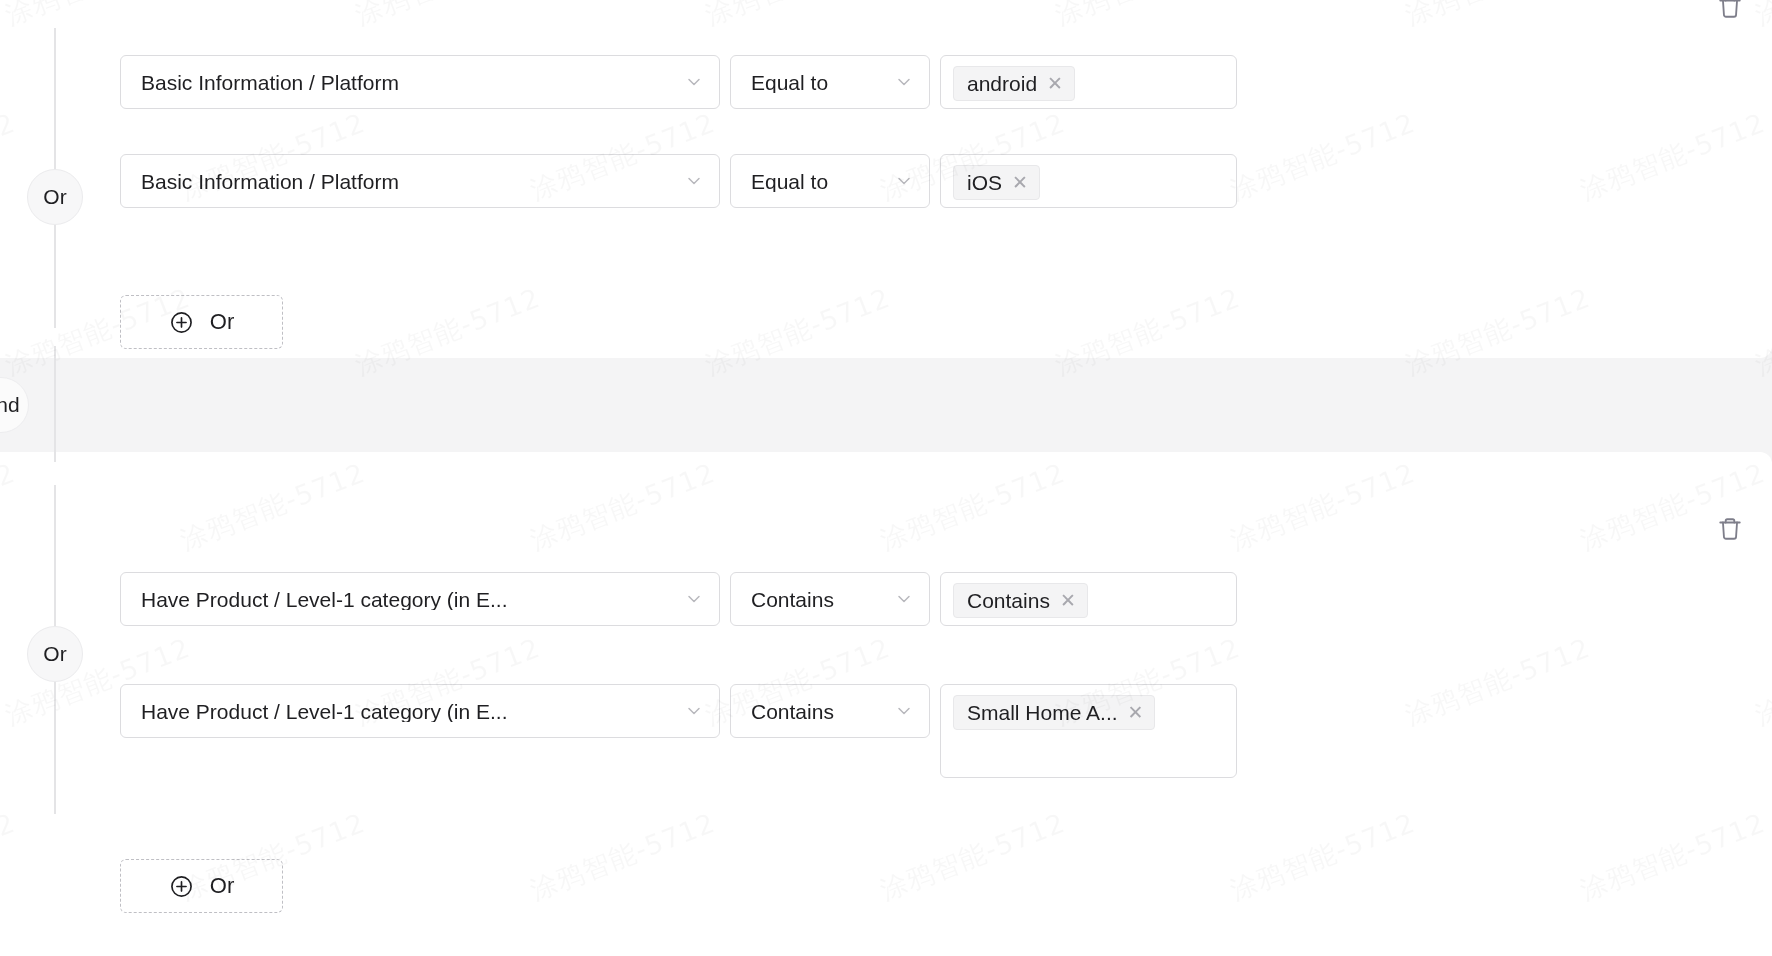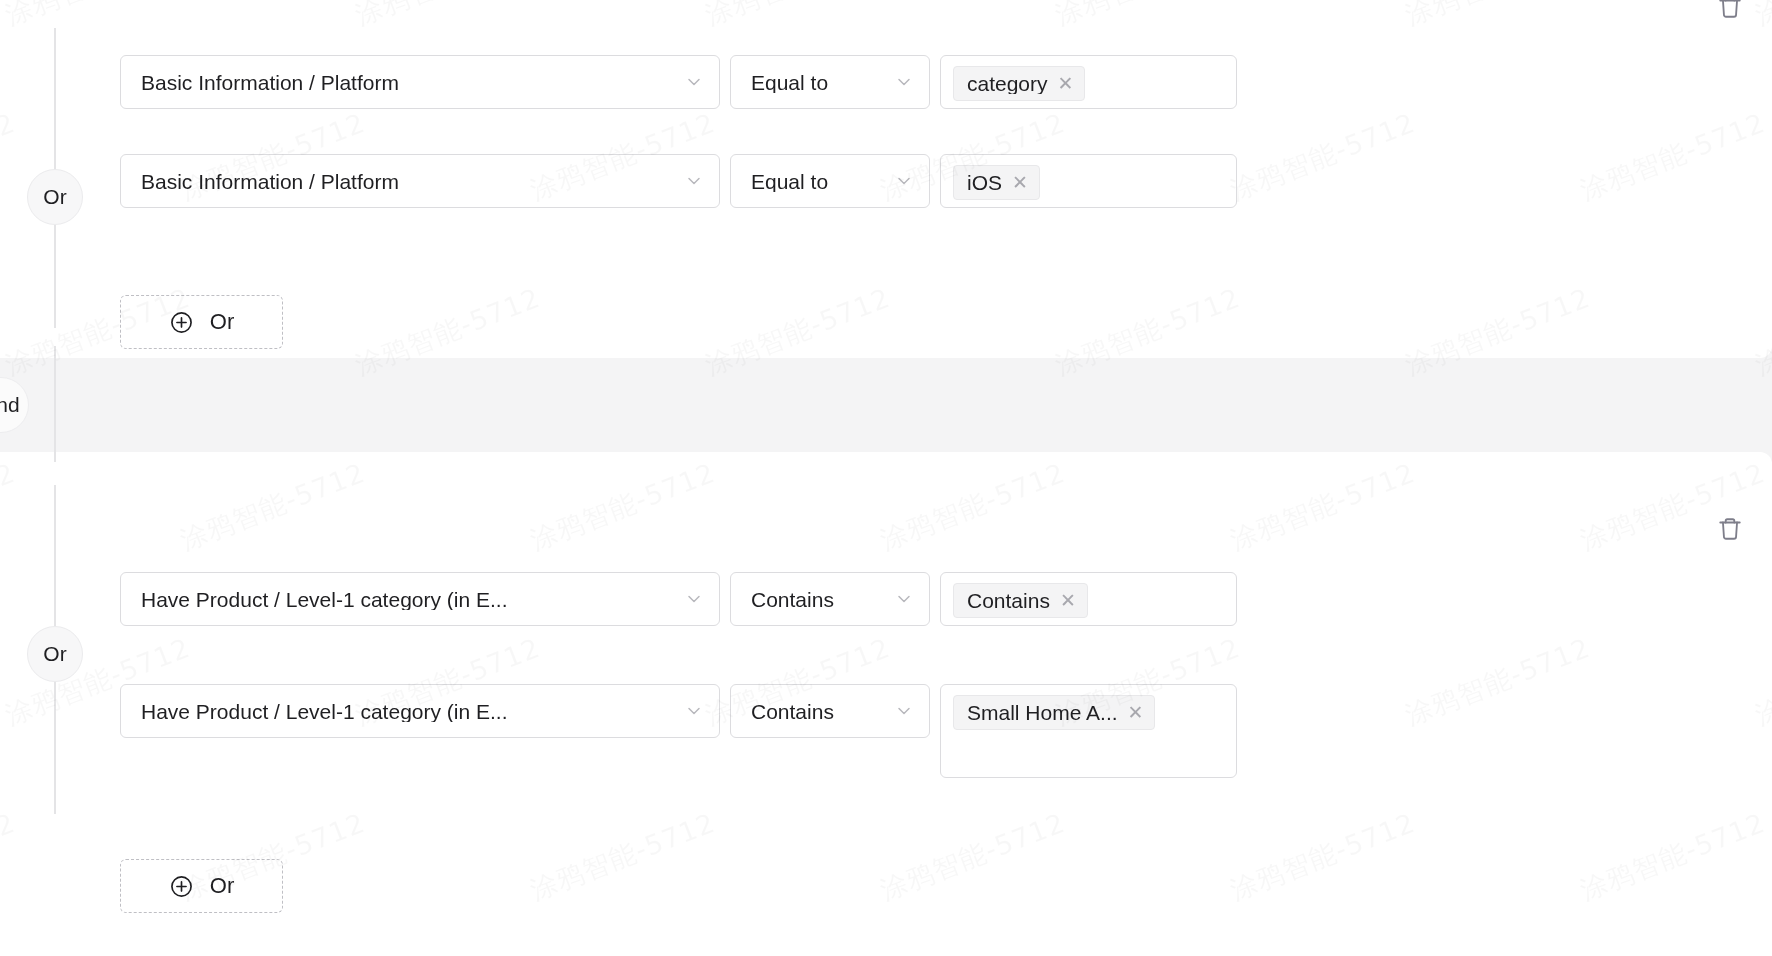--- a/index.html
+++ b/index.html
@@ -252,21 +252,21 @@
       <span class="ftext">Equal to</span>
       <span class="caret">
         <svg width="20" height="20" viewBox="0 0 20 20" fill="none" stroke="currentColor" stroke-width="1.5" stroke-linecap="round" stroke-linejoin="round">
             <path d="M5 7.5l5 5 5-5"></path>
           </svg>
       </span>
     </div>
     <div class="field field-val">
       <div class="val-inner">
         <span class="tag">
-          <span class="tag-label">category</span>
+          <span class="tag-label">android</span>
           <span class="tag-x">✕</span>
         </span>
       </div>
     </div>
   </div>
 
   <div class="cond-row" style="left:120px; top:154px;">
     <div class="field field-prop">
       <span class="ftext">Basic Information / Platform</span>
       <span class="caret">

